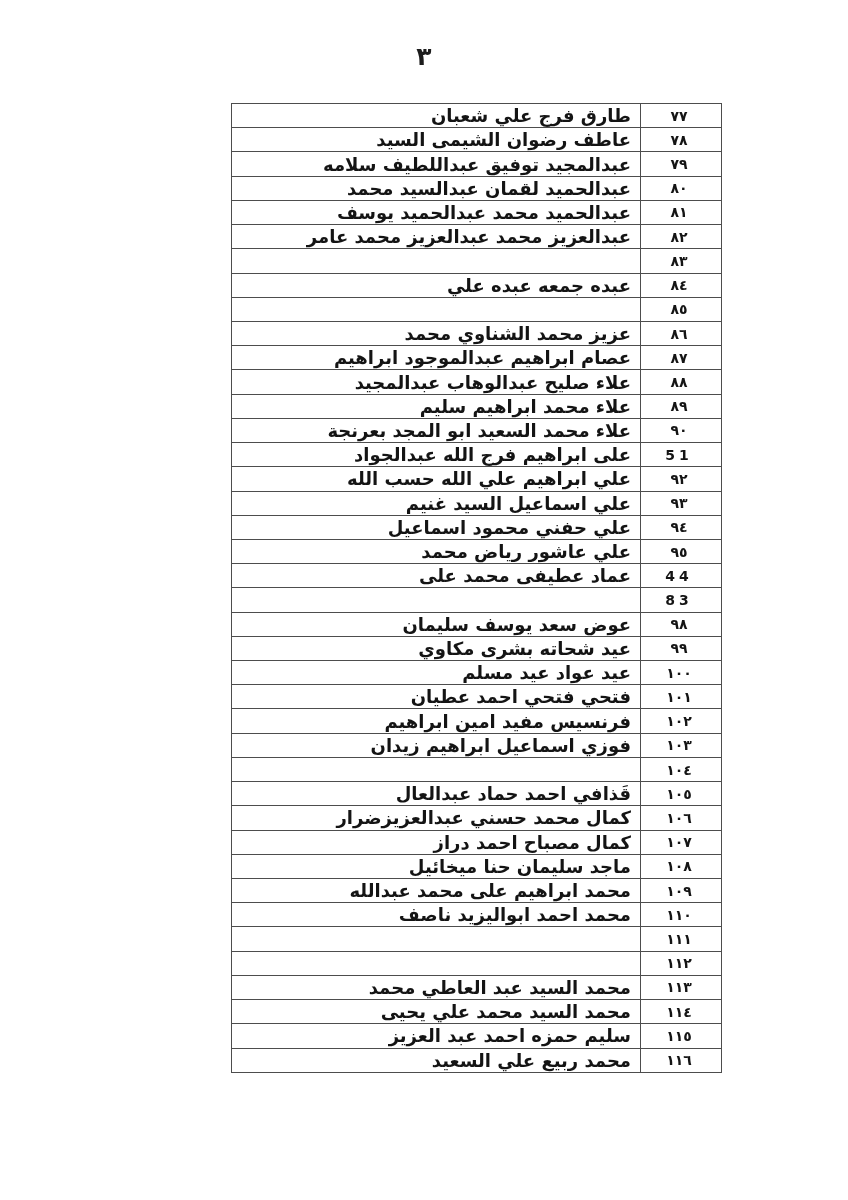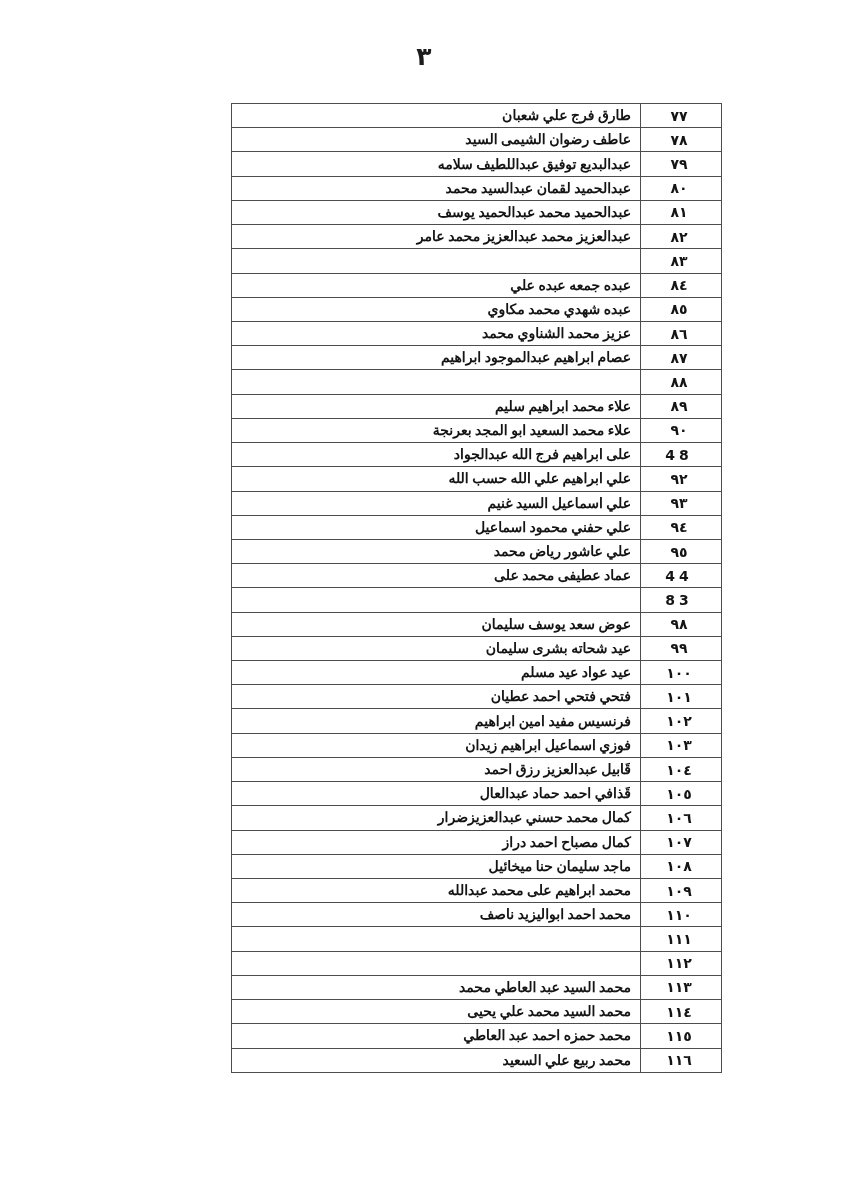--- a/index.html
+++ b/index.html
@@ -62,44 +62,43 @@
     font-weight: 700;
     letter-spacing: 4px;
     border-left: 1px solid #4d4d4d;
     padding-right: 4px; 
     text-align: center;
   }
   .cell.name {
     flex: 1;
     justify-content: flex-start; 
     padding-right: 9px;
-    font-size: 14px;
+    font-size: 18px;
     font-weight: 700;
-    font-family: Liberation Serif, serif;
   }
 </style>
 </head>
 <body>
 
 <div class="page">
   <div class="page-number">٣</div>
 
   <div class="roster">
 
   <div class="row">
         <div class="cell num">٧٧</div>
         <div class="cell name">طارق فرج علي شعبان</div>
       </div>
       <div class="row">
         <div class="cell num">٧٨</div>
         <div class="cell name">عاطف رضوان الشيمى السيد</div>
       </div>
       <div class="row">
         <div class="cell num">٧٩</div>
-        <div class="cell name">عبدالبديع توفيق عبداللطيف سلامه</div>
+        <div class="cell name">عبدالمجيد توفيق عبداللطيف سلامه</div>
       </div>
       <div class="row">
         <div class="cell num">٨٠</div>
         <div class="cell name">عبدالحميد لقمان عبدالسيد محمد</div>
       </div>
       <div class="row">
         <div class="cell num">٨١</div>
         <div class="cell name">عبدالحميد محمد عبدالحميد يوسف</div>
       </div>
       <div class="row">
@@ -108,43 +107,43 @@
       </div>
       <div class="row">
         <div class="cell num">٨٣</div>
       </div>
       <div class="row">
         <div class="cell num">٨٤</div>
         <div class="cell name">عبده جمعه عبده علي</div>
       </div>
       <div class="row">
         <div class="cell num">٨٥</div>
-        <div class="cell name">عبده شهدي محمد مكاوي</div>
       </div>
       <div class="row">
         <div class="cell num">٨٦</div>
         <div class="cell name">عزيز محمد الشناوي محمد</div>
       </div>
       <div class="row">
         <div class="cell num">٨٧</div>
         <div class="cell name">عصام ابراهيم عبدالموجود ابراهيم</div>
       </div>
       <div class="row">
         <div class="cell num">٨٨</div>
+        <div class="cell name">علاء صليح عبدالوهاب عبدالمجيد</div>
       </div>
       <div class="row">
         <div class="cell num">٨٩</div>
         <div class="cell name">علاء محمد ابراهيم سليم</div>
       </div>
       <div class="row">
         <div class="cell num">٩٠</div>
         <div class="cell name">علاء محمد السعيد ابو المجد بعرنجة</div>
       </div>
       <div class="row">
-        <div class="cell num">48</div>
+        <div class="cell num">51</div>
         <div class="cell name">على ابراهيم فرج الله عبدالجواد</div>
       </div>
       <div class="row">
         <div class="cell num">٩٢</div>
         <div class="cell name">علي ابراهيم علي الله حسب الله</div>
       </div>
       <div class="row">
         <div class="cell num">٩٣</div>
         <div class="cell name">علي اسماعيل السيد غنيم</div>
       </div>
@@ -162,41 +161,40 @@
       </div>
       <div class="row">
         <div class="cell num">83</div>
       </div>
       <div class="row">
         <div class="cell num">٩٨</div>
         <div class="cell name">عوض سعد يوسف سليمان</div>
       </div>
       <div class="row">
         <div class="cell num">٩٩</div>
-        <div class="cell name">عيد شحاته بشرى سليمان</div>
+        <div class="cell name">عيد شحاته بشرى مكاوي</div>
       </div>
       <div class="row">
         <div class="cell num">١٠٠</div>
         <div class="cell name">عيد عواد عيد مسلم</div>
       </div>
       <div class="row">
         <div class="cell num">١٠١</div>
         <div class="cell name">فتحي فتحي احمد عطيان</div>
       </div>
       <div class="row">
         <div class="cell num">١٠٢</div>
         <div class="cell name">فرنسيس مفيد امين ابراهيم</div>
       </div>
       <div class="row">
         <div class="cell num">١٠٣</div>
         <div class="cell name">فوزي اسماعيل ابراهيم زيدان</div>
       </div>
       <div class="row">
         <div class="cell num">١٠٤</div>
-        <div class="cell name">قَابيل عبدالعزيز رزق احمد</div>
       </div>
       <div class="row">
         <div class="cell num">١٠٥</div>
         <div class="cell name">قَذافي احمد حماد عبدالعال</div>
       </div>
       <div class="row">
         <div class="cell num">١٠٦</div>
         <div class="cell name">كمال محمد حسني عبدالعزيزضرار</div>
       </div>
       <div class="row">
@@ -224,20 +222,20 @@
       <div class="row">
         <div class="cell num">١١٣</div>
         <div class="cell name">محمد السيد عبد العاطي محمد</div>
       </div>
       <div class="row">
         <div class="cell num">١١٤</div>
         <div class="cell name">محمد السيد محمد علي يحيى</div>
       </div>
       <div class="row">
         <div class="cell num">١١٥</div>
-        <div class="cell name">محمد حمزه احمد عبد العاطي</div>
+        <div class="cell name">سليم حمزه احمد عبد العزيز</div>
       </div>
       <div class="row">
         <div class="cell num">١١٦</div>
         <div class="cell name">محمد ربيع علي السعيد</div>
       </div>
     </div>
 </div>
 
 </body></html>

